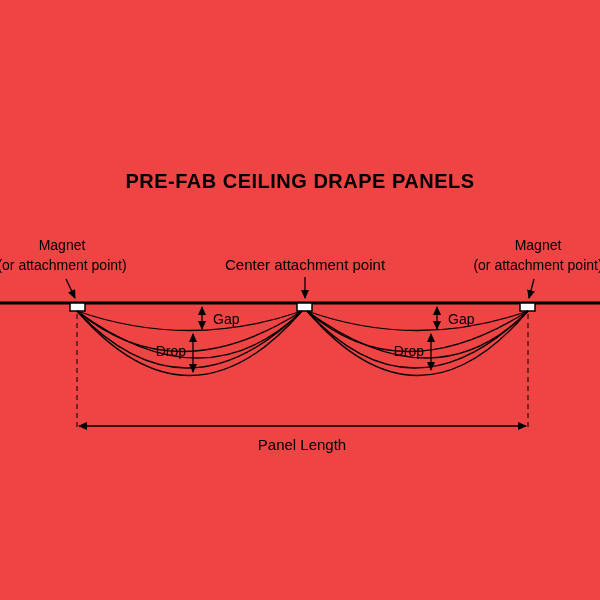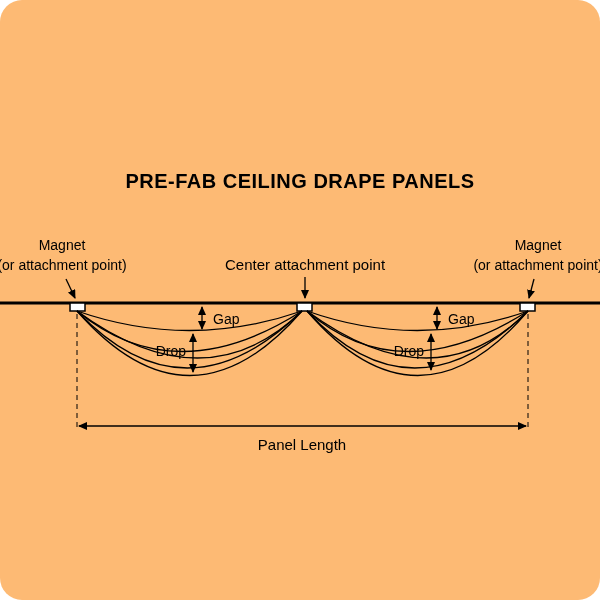--- a/index.html
+++ b/index.html
@@ -4,23 +4,22 @@
 <style>
   html, body { margin: 0; padding: 0; }
   body {
     width: 600px; height: 600px;
     background: #ffffff;
     font-family: "Liberation Sans", sans-serif;
   }
   .canvas {
     position: relative;
     width: 600px; height: 600px;
-    background: #fdba74;
+    background: #ef4444;
     overflow: hidden;
-    border-radius: 22px;
   }
   svg { display: block; }
   .title-text {
     font-size: 20px;
     font-weight: 600;
     letter-spacing: 0.5px;
     fill: #000000;
   }
   .label { font-size: 14px; fill: #000000; }
   .label-md { font-size: 15px; fill: #000000; }

